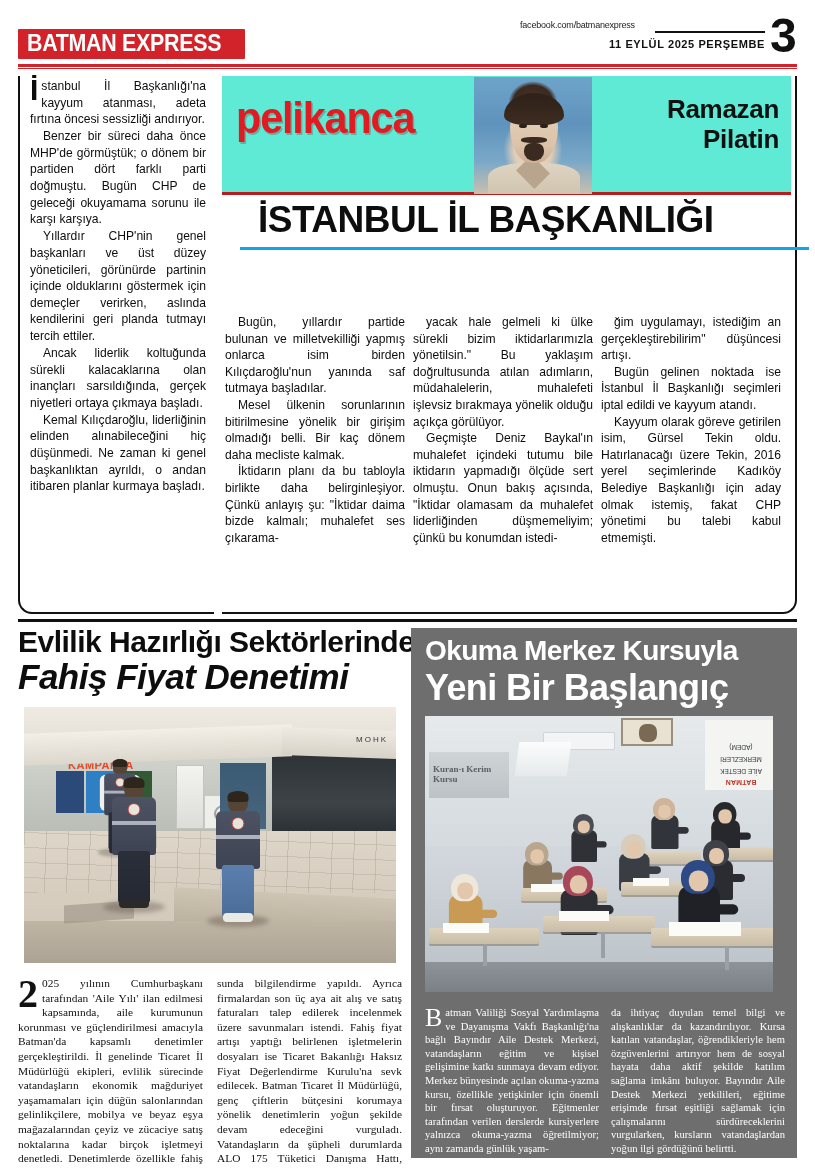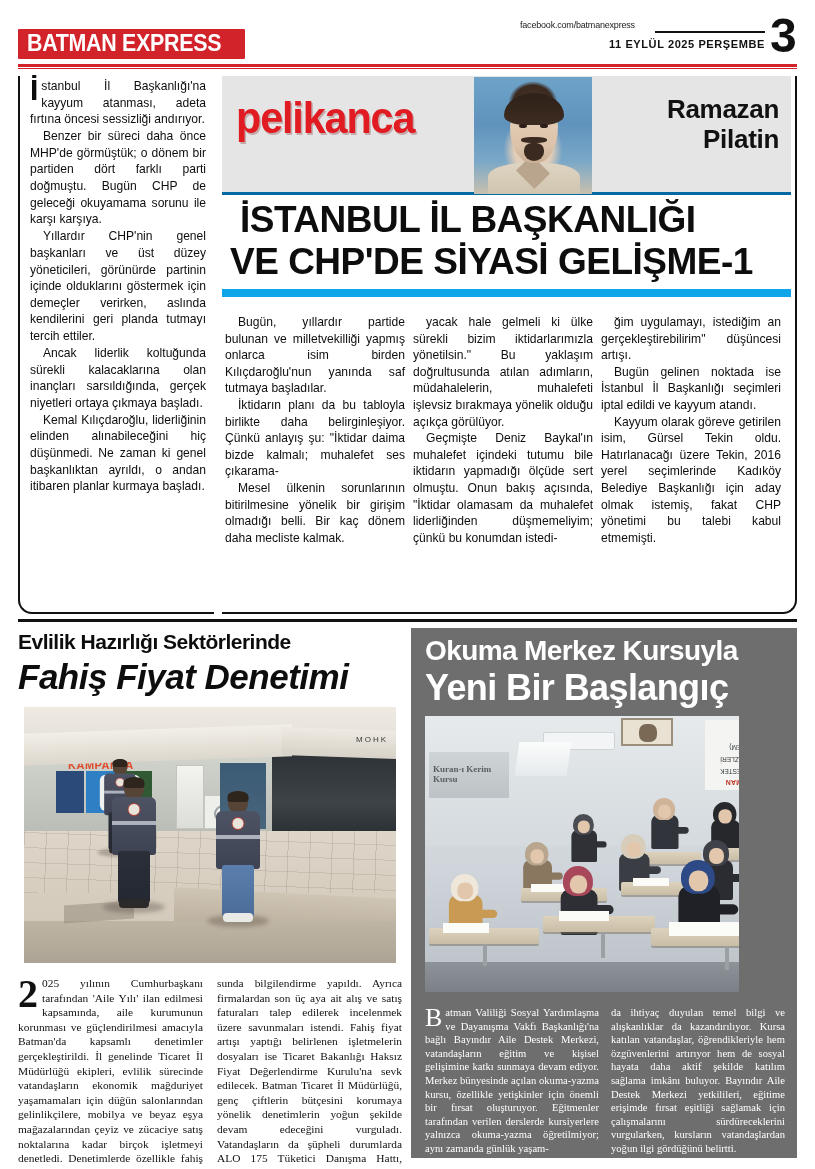--- a/index.html
+++ b/index.html
@@ -173,22 +173,22 @@
     border-right: 2.5px solid #111;
     border-bottom: 2.5px solid #111;
     border-bottom-right-radius: 14px;
   }
 
   .pelikanca-banner {
     position: absolute;
     left: 0; top: 0;
     width: 569px;
     height: 119px;
-    background: #e5e5e5;
-    border-bottom: 3px solid #0369a1;
+    background: #5eead4;
+    border-bottom: 3px solid #b91c1c;
   }
 
   .pelikanca-word {
     position: absolute;
     left: 14px; top: 20px;
     font-family: "Liberation Sans", sans-serif;
     font-size: 44px;
     font-weight: bold;
     color: #e11b22;
     letter-spacing: -1.2px;
@@ -267,24 +267,24 @@
     font-family: "Liberation Sans", sans-serif;
     font-size: 26px;
     font-weight: bold;
     color: #111;
     line-height: 30px;
     letter-spacing: -0.3px;
   }
 
   .op-headline {
     position: absolute;
-    left: 0; top: 123px;
+    left: 18px; top: 123px;
     width: 569px;
     padding: 0 6px 0 18px;
-    border-bottom: 8px solid #0ea5e9;
+    border-bottom: 3px solid #0ea5e9;
     padding-bottom: 6px;
   }
   .op-headline div {
     font-family: "Liberation Sans", sans-serif;
     font-weight: bold;
     font-size: 37px;
     line-height: 42px;
     color: #0d0d0d;
     letter-spacing: -0.5px;
     white-space: nowrap;
@@ -332,21 +332,21 @@
     height: 530px;
   }
 
   .bl-head1, .bl-head2 {
     font-family: "Liberation Sans", sans-serif;
     font-weight: bold;
     color: #0d0d0d;
     letter-spacing: -0.5px;
     white-space: nowrap;
   }
-  .bl-head1 { font-size: 21px; line-height: 28px; }
+  .bl-head1 { font-size: 30px; line-height: 28px; }
   .bl-head2 { font-size: 35px; line-height: 40px; margin-top: 1px; font-style: italic; }
 
   .bl-photo {
     position: absolute;
     left: 6px; top: 79px;
     width: 372px;
     height: 256px;
     overflow: hidden;
     background: #c9c3bb;
   }
@@ -396,21 +396,21 @@
     color: #ffffff;
     letter-spacing: -0.6px;
     white-space: nowrap;
   }
   .br-head .h1 { font-size: 28px; line-height: 33px; }
   .br-head .h2 { font-size: 36px; line-height: 41px; }
 
   .br-photo {
     position: absolute;
     left: 14px; top: 88px;
-    width: 314px;
+    width: 348px;
     height: 276px;
     overflow: hidden;
     background: #000000;
   }
 
   .br-body {
     position: absolute;
     left: 14px; top: 378px;
     width: 360px;
     display: flex;
@@ -591,28 +591,27 @@
         </div>
 
         <div class="author-name">
           <div>Ramazan</div>
           <div>Pilatin</div>
         </div>
       </div>
 
       <div class="op-headline">
         <div class="l1">İSTANBUL İL BAŞKANLIĞI</div>
-        <div class="l2">VE CHP'DE SİYASİ GELİŞME-1</div>
       </div>
 
       <div class="op-body">
         <div class="col">
           <p>Bugün, yıllardır partide bulunan ve milletvekilliği yapmış onlarca isim birden Kılıçdaroğlu'nun yanında saf tutmaya başladılar.</p>
+          <p>Mesel ülkenin sorunlarının bitirilmesine yönelik bir girişim olmadığı belli. Bir kaç dönem daha mecliste kalmak.</p>
           <p>İktidarın planı da bu tabloyla birlikte daha belirginleşiyor. Çünkü anlayış şu: "İktidar daima bizde kalmalı; muhalefet ses çıkarama-</p>
-          <p>Mesel ülkenin sorunlarının bitirilmesine yönelik bir girişim olmadığı belli. Bir kaç dönem daha mecliste kalmak.</p>
         </div>
         <div class="col">
           <p>yacak hale gelmeli ki ülke sürekli bizim iktidarlarımızla yönetilsin." Bu yaklaşım doğrultusunda atılan adımların, müdahalelerin, muhalefeti işlevsiz bırakmaya yönelik olduğu açıkça görülüyor.</p>
           <p>Geçmişte Deniz Baykal'ın muhalefet içindeki tutumu bile iktidarın yapmadığı ölçüde sert olmuştu. Onun bakış açısında, "İktidar olamasam da muhalefet liderliğinden düşmemeliyim; çünkü bu konumdan istedi-</p>
         </div>
         <div class="col">
           <p>ğim uygulamayı, istediğim an gerçekleştirebilirim" düşüncesi artışı.</p>
           <p>Bugün gelinen noktada ise İstanbul İl Başkanlığı seçimleri iptal edildi ve kayyum atandı.</p>
           <p>Kayyum olarak göreve getirilen isim, Gürsel Tekin oldu. Hatırlanacağı üzere Tekin, 2016 yerel seçimlerinde Kadıköy Belediye Başkanlığı için aday olmak istemiş, fakat CHP yönetimi bu talebi kabul etmemişti.</p>
         </div>

